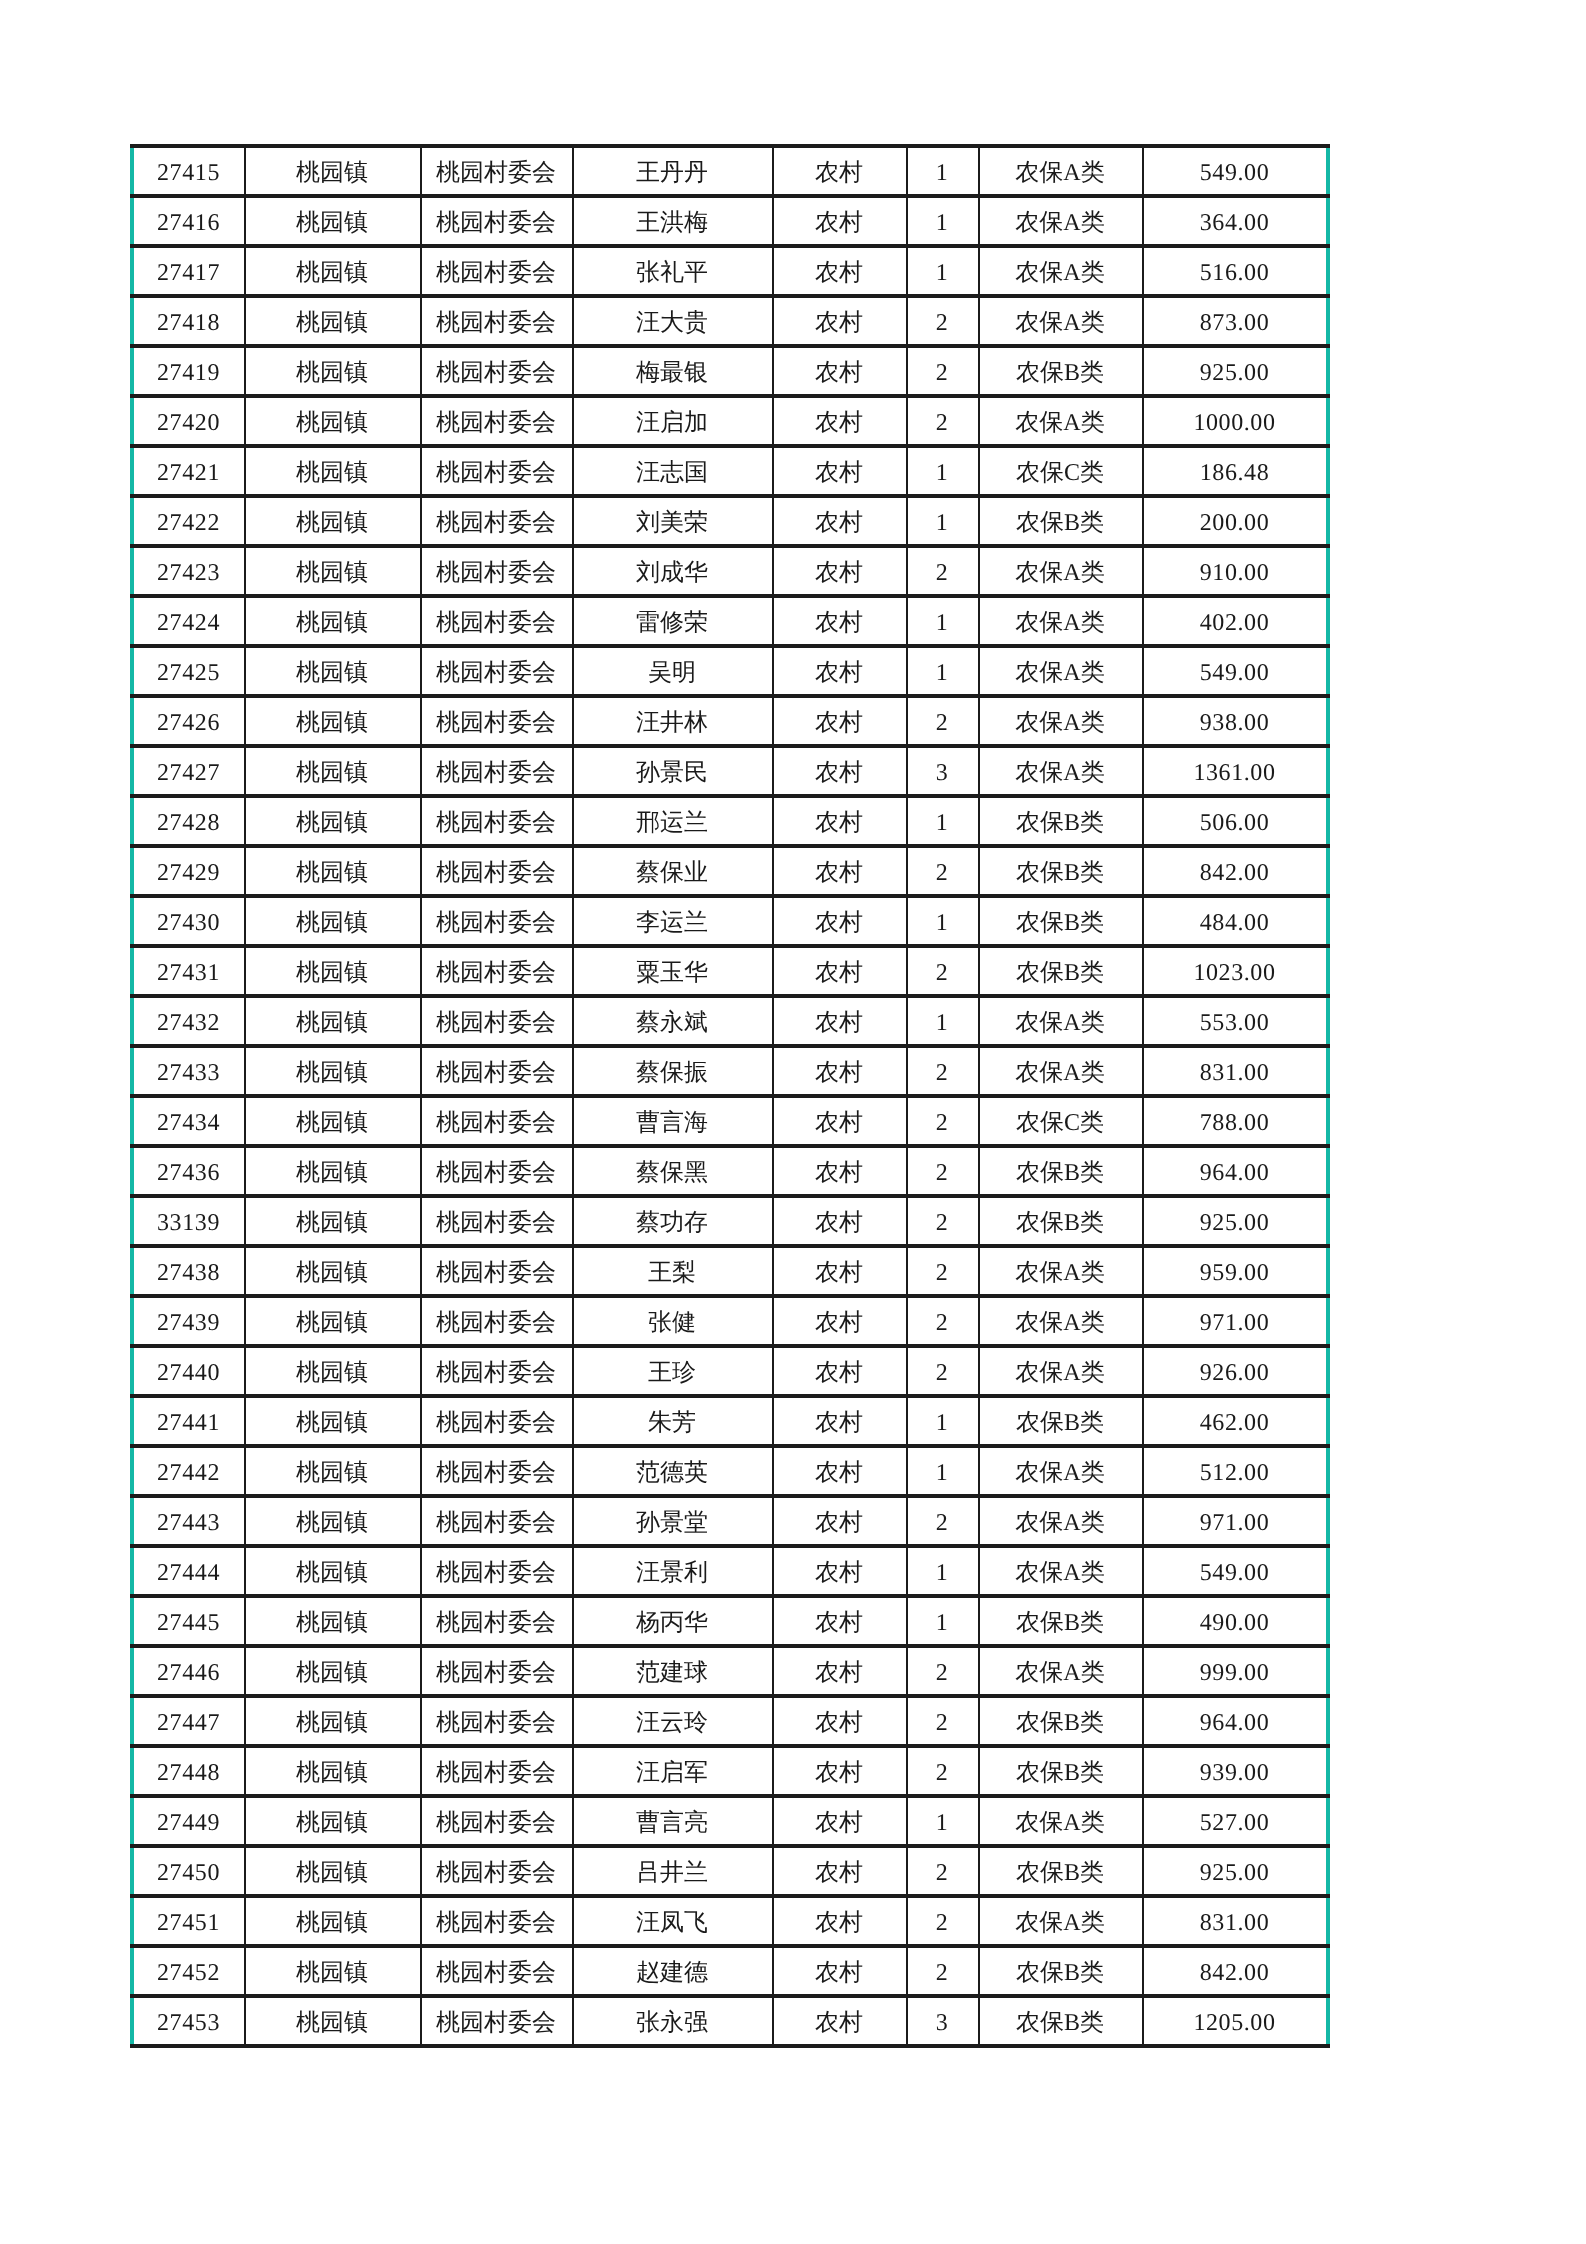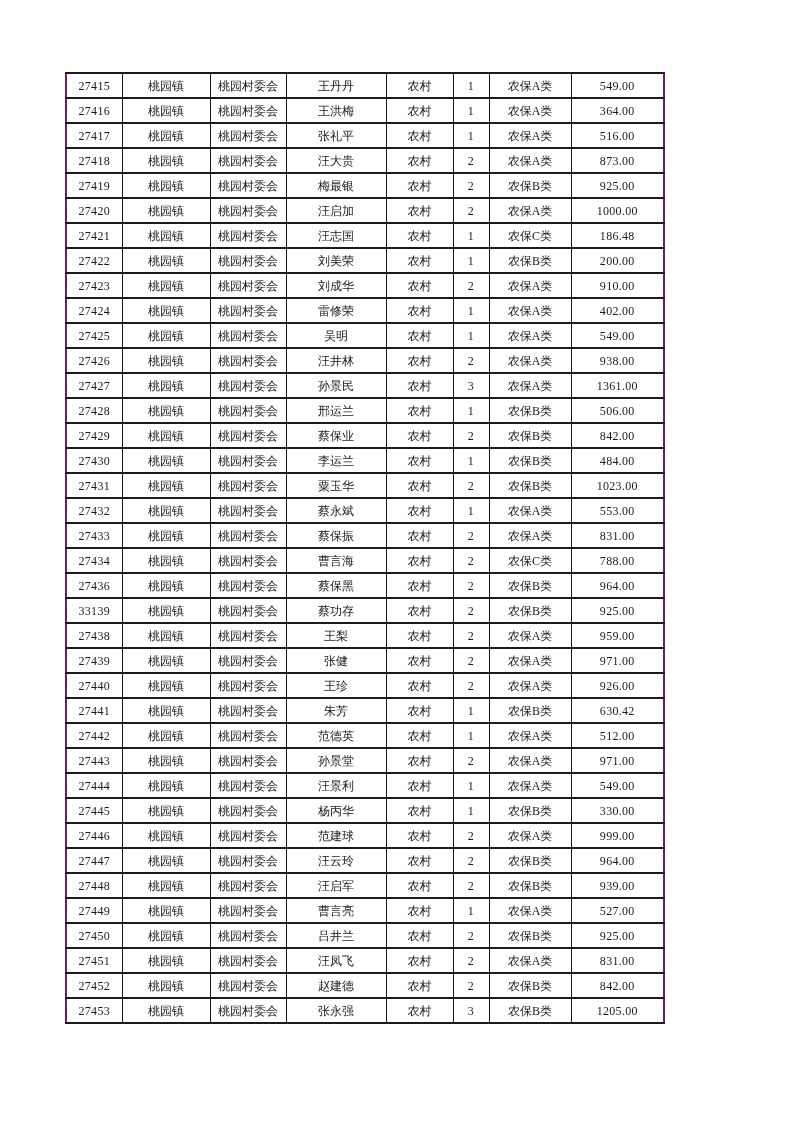--- a/index.html
+++ b/index.html
@@ -23,21 +23,21 @@
     height: 1122px;
     background: #ffffff;
   }
   table.payment-table {
     position: absolute;
     left: 65px;
     top: 72px;
     border-collapse: collapse;
     table-layout: fixed;
     width: 598px;
-    border: 2px solid #701a75;
+    border: 2px solid #14b8a6;
   }
   table.payment-table td {
     border-left: 1px solid #1b1b1b;
     border-right: 1px solid #1b1b1b;
     border-top: 2px solid #1b1b1b;
     border-bottom: 2px solid #1b1b1b;
     height: 23px;
     padding: 0;
     text-align: center;
     vertical-align: middle;
@@ -325,21 +325,21 @@
           <td class="cell-amount">926.00</td>
         </tr>
         <tr>
           <td class="cell-serial">27441</td>
           <td class="cell-town">桃园镇</td>
           <td class="cell-village">桃园村委会</td>
           <td class="cell-name">朱芳</td>
           <td class="cell-residence">农村</td>
           <td class="cell-count">1</td>
           <td class="cell-category">农保B类</td>
-          <td class="cell-amount">630.42</td>
+          <td class="cell-amount">462.00</td>
         </tr>
         <tr>
           <td class="cell-serial">27442</td>
           <td class="cell-town">桃园镇</td>
           <td class="cell-village">桃园村委会</td>
           <td class="cell-name">范德英</td>
           <td class="cell-residence">农村</td>
           <td class="cell-count">1</td>
           <td class="cell-category">农保A类</td>
           <td class="cell-amount">512.00</td>
@@ -365,21 +365,21 @@
           <td class="cell-amount">549.00</td>
         </tr>
         <tr>
           <td class="cell-serial">27445</td>
           <td class="cell-town">桃园镇</td>
           <td class="cell-village">桃园村委会</td>
           <td class="cell-name">杨丙华</td>
           <td class="cell-residence">农村</td>
           <td class="cell-count">1</td>
           <td class="cell-category">农保B类</td>
-          <td class="cell-amount">330.00</td>
+          <td class="cell-amount">490.00</td>
         </tr>
         <tr>
           <td class="cell-serial">27446</td>
           <td class="cell-town">桃园镇</td>
           <td class="cell-village">桃园村委会</td>
           <td class="cell-name">范建球</td>
           <td class="cell-residence">农村</td>
           <td class="cell-count">2</td>
           <td class="cell-category">农保A类</td>
           <td class="cell-amount">999.00</td>

